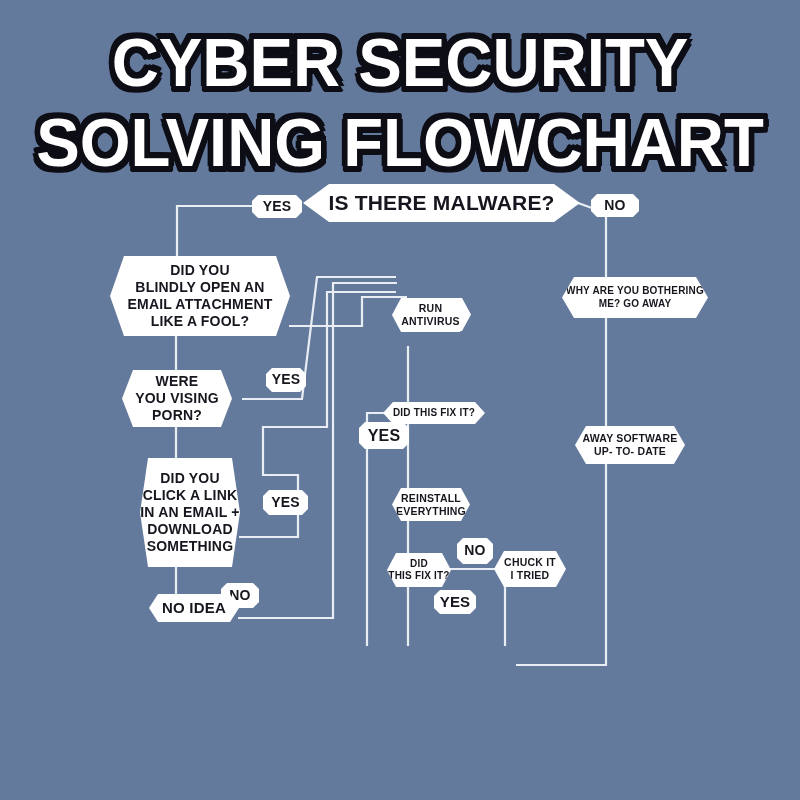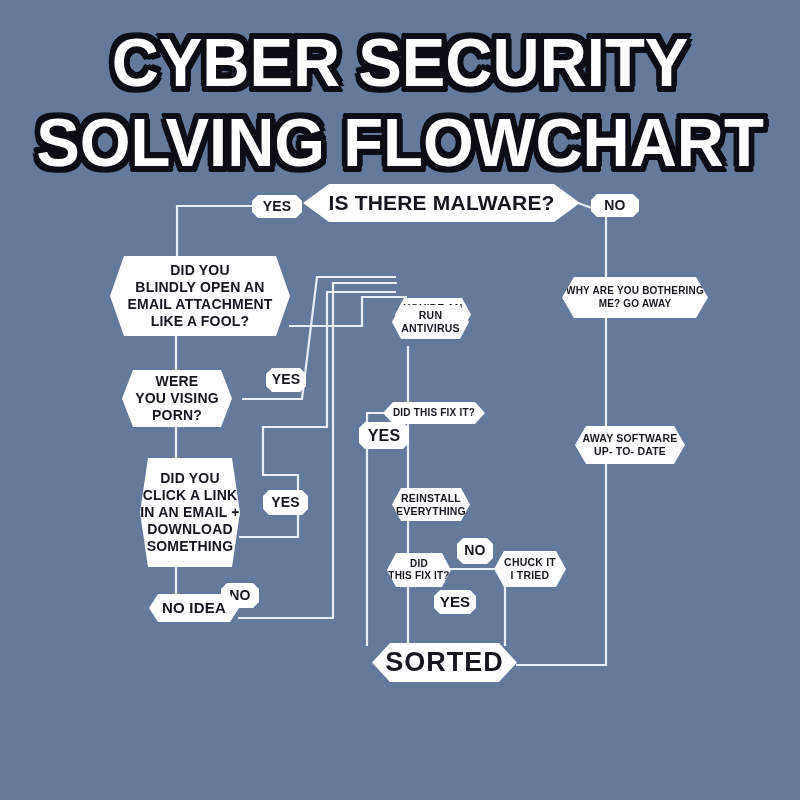--- a/index.html
+++ b/index.html
@@ -79,21 +79,21 @@
   <div class="node cut" style="left:591px;top:194px;width:48px;height:23px;font-size:14px;--c:6px;">NO</div>
 
   <div class="node hex" style="left:110px;top:256px;width:180px;height:80px;font-size:14px;--pt:14px;">DID YOU
 BLINDLY OPEN AN
 EMAIL ATTACHMENT
 LIKE A FOOL?</div>
 
   <div class="node hex" style="left:395px;top:266px;width:76px;height:33px;font-size:10.5px;margin-top:32px;--pt:9px;">YOU'RE AN
 IDOT</div>
 
-  <div class="node hex" style="left:392px;top:305px;width:77px;height:34px;font-size:10.5px;--pt:9px;">RUN
+  <div class="node hex" style="left:392px;top:298px;width:77px;height:34px;font-size:10.5px;--pt:9px;">RUN
 ANTIVIRUS</div>
 
   <div class="node hex" style="left:562px;top:277px;width:146px;height:41px;font-size:10px;--pt:12px;">WHY ARE YOU BOTHERING
 ME? GO AWAY</div>
 
   <div class="node hex" style="left:122px;top:370px;width:110px;height:57px;font-size:14px;--pt:11px;">WERE
 YOU VISING
 PORN?</div>
 
   <div class="node cut" style="left:266px;top:368px;width:40px;height:24px;font-size:14px;--c:6px;">YES</div>
@@ -123,15 +123,14 @@
 
   <div class="node hex" style="left:494px;top:551px;width:72px;height:36px;font-size:10.5px;--pt:10px;">CHUCK IT
 I TRIED</div>
 
   <div class="node cut" style="left:434px;top:590px;width:42px;height:24px;font-size:15px;--c:6px;">YES</div>
 
   <div class="node cut" style="left:221px;top:583px;width:38px;height:25px;font-size:14px;--c:6px;">NO</div>
 
   <div class="node hex" style="left:149px;top:594px;width:90px;height:28px;font-size:15px;--pt:9px;">NO IDEA</div>
 
-  <div class="node hex" style="left:372px;top:643px;width:145px;height:39px;font-size:27px;--pt:18px;letter-spacing:1px;">SORTED</div>
 
 </div>
 
 </body></html>

